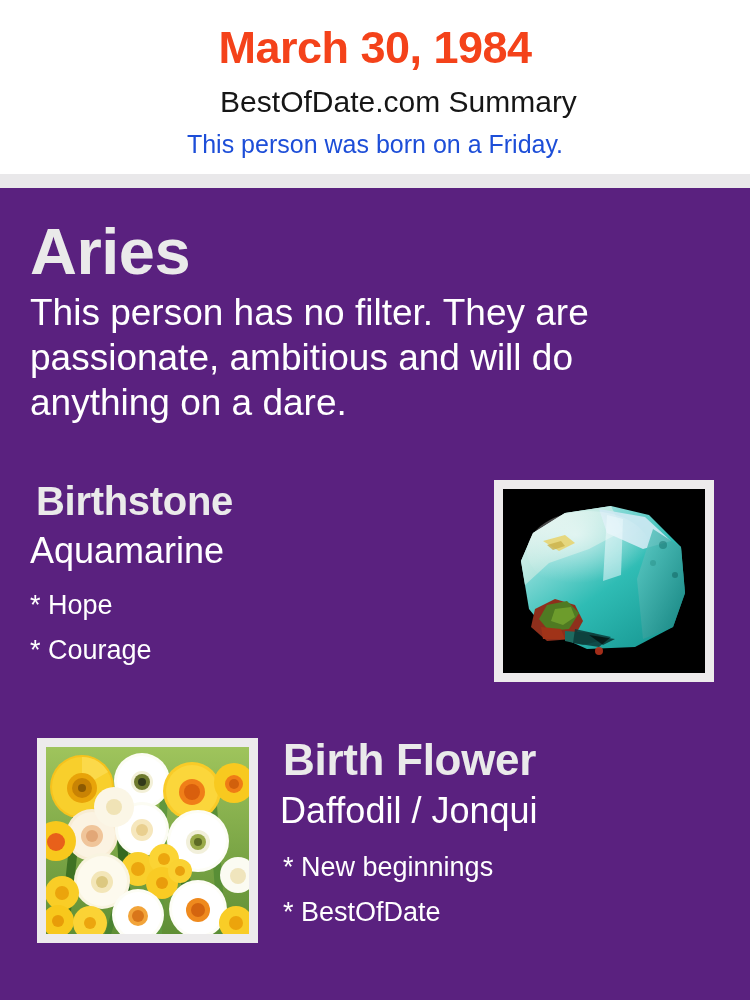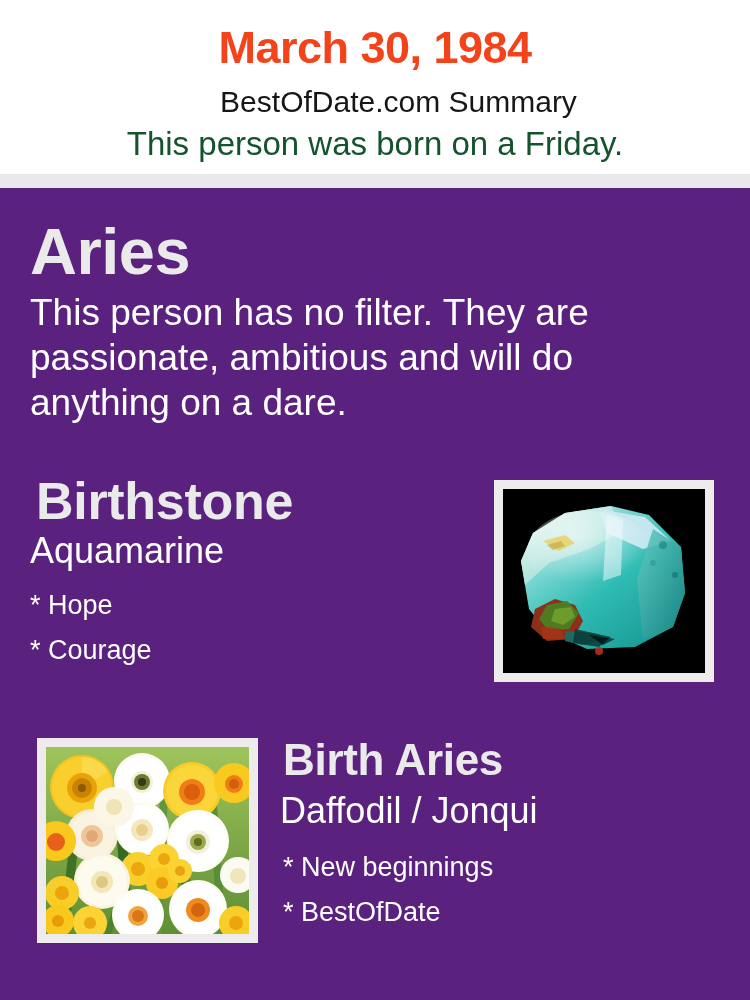--- a/index.html
+++ b/index.html
@@ -48,23 +48,23 @@
     font-weight: normal;
     color: #161616;
     line-height: 36px;
     white-space: nowrap;
     padding-left: 47px;
   }
   .header-note {
     position: absolute;
     left: 0; top: 128px;
     width: 750px;
-    font-size: 33px;
-    font-weight: normal;
-    color: #14532d;
+    font-size: 25px;
+    font-weight: normal;
+    color: #1d4ed8;
     line-height: 32px;
     white-space: nowrap;
   }
 
   .header-rule {
     position: absolute;
     left: 0; top: 174px;
     width: 750px;
     height: 14px;
     background: #e9e8ea;
@@ -96,21 +96,21 @@
     font-size: 37px;
     font-weight: normal;
     color: #FFFFFF;
     line-height: 45px;
   }
 
   
   .stone-title {
     position: absolute;
     left: 36px; top: 287px;
-    font-size: 52px;
+    font-size: 40px;
     font-weight: bold;
     color: #EAEAEA;
     line-height: 52px;
     letter-spacing: -0.3px;
   }
   .stone-name {
     position: absolute;
     left: 30px; top: 342px;
     font-size: 36px;
     font-weight: normal;
@@ -404,21 +404,21 @@
           </g>
 
           <g>
             <circle cx="68" cy="60" r="20" fill="#fbf6e6"></circle>
             <circle cx="68" cy="60" r="8" fill="#f0e3b6"></circle>
           </g>
         </svg>
       </div>
     </div>
 
-    <div class="flower-title">Birth Aries</div>
+    <div class="flower-title">Birth Flower</div>
     <div class="flower-name">Daffodil / Jonqui</div>
     <div class="flower-traits">
       <div class="trait">* New beginnings</div>
       <div class="trait">* BestOfDate</div>
     </div>
 
   </div>
 </div>
 
 </body></html>

